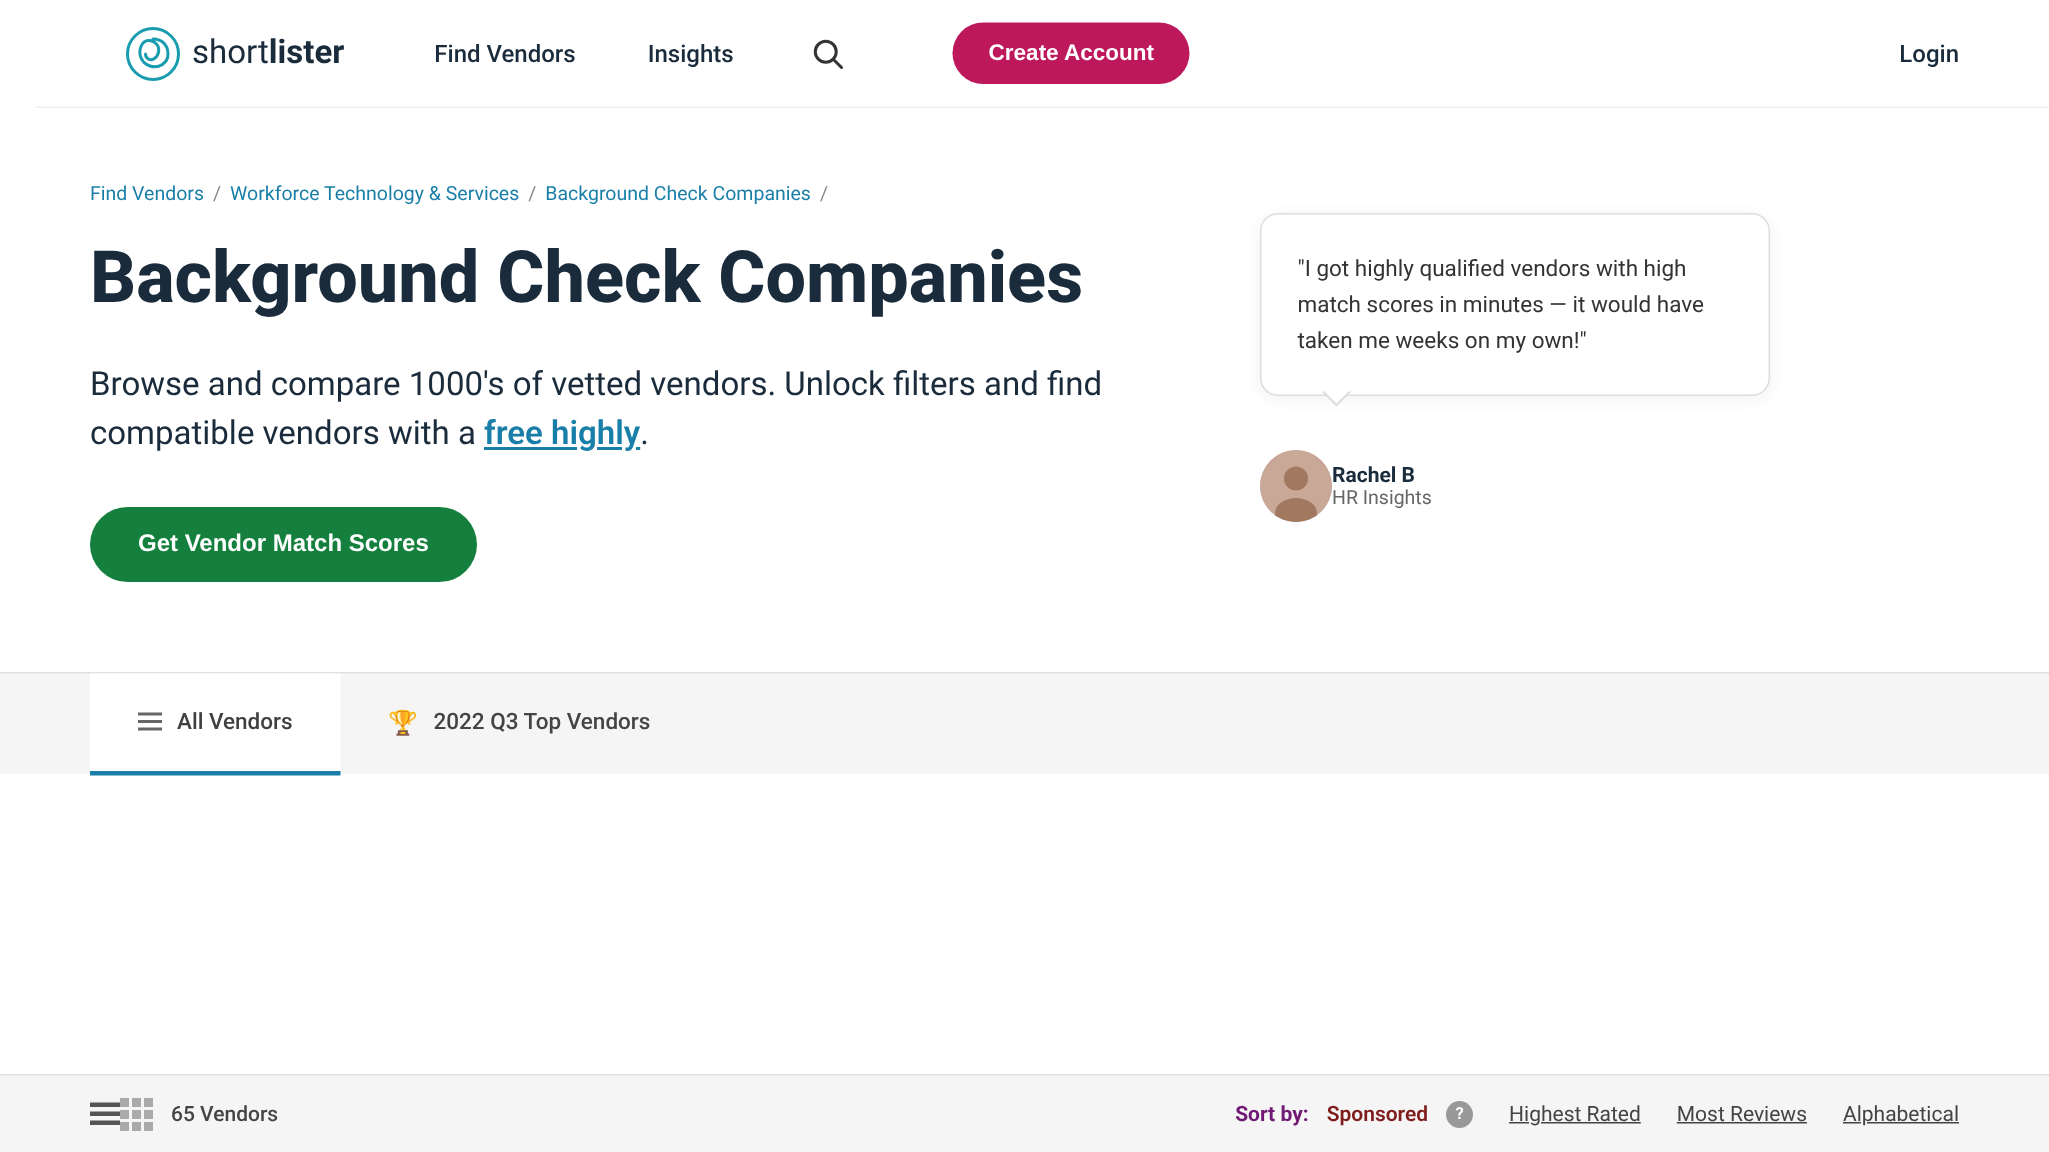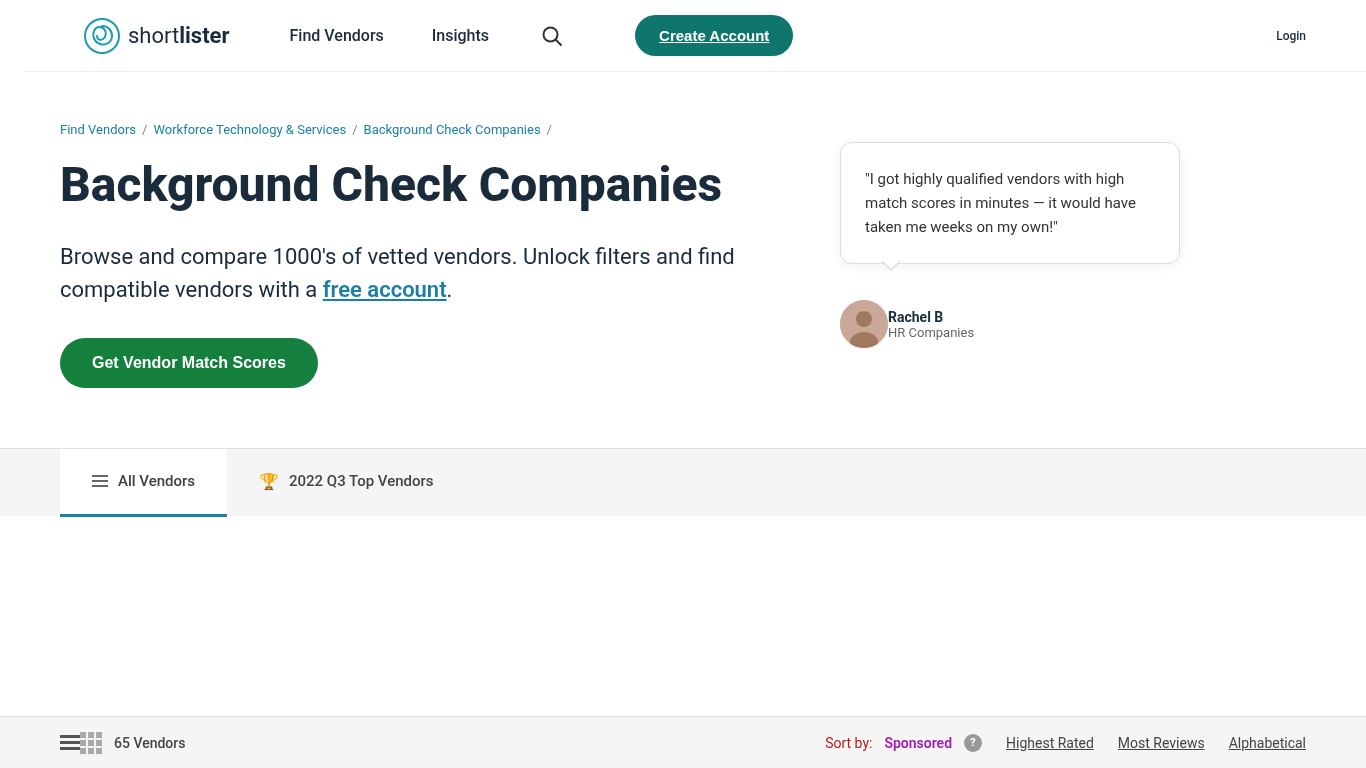--- a/index.html
+++ b/index.html
@@ -45,35 +45,34 @@
     }
     .search-icon-btn {
       background: none;
       border: none;
       cursor: pointer;
       display: flex;
       align-items: center;
       padding: 4px;
     }
     .create-account-btn {
-      background: #0f766e;
+      background: #be185d;
       color: #fff;
       border: none;
       border-radius: 30px;
       padding: 12px 24px;
       font-size: 15px;
       font-weight: 600;
       cursor: pointer;
       margin-left: 20px;
       white-space: nowrap;
-      text-decoration: underline;
     }
     .login-link {
       margin-left: auto;
-      font-size: 12px;
+      font-size: 16px;
       font-weight: 500;
       color: #1a2b3c;
       cursor: pointer;
       text-decoration: none;
     }
 
     
     .hero {
       padding: 50px 60px 60px;
       display: flex;
@@ -278,30 +277,30 @@
       font-weight: 500;
     }
     .sort-area {
       margin-left: auto;
       display: flex;
       align-items: center;
       gap: 12px;
       font-size: 14px;
     }
     .sort-label {
-      color: #b91c1c;
-      font-weight: 400;
+      color: #701a75;
+      font-weight: 700;
     }
     .sort-option {
       color: #1a7fa8;
       font-weight: 600;
       cursor: pointer;
       text-decoration: none;
     }
-    .sort-option.active { color: #a21caf; text-align: right; }
+    .sort-option.active { color: #7f1d1d; text-align: right; }
     .sort-option-plain {
       color: #444;
       cursor: pointer;
     }
     .sort-sep { color: #ccc; }
     .help-icon {
       display: inline-flex;
       align-items: center;
       justify-content: center;
       width: 18px;
@@ -357,42 +356,42 @@
       <span class="breadcrumb-sep">/</span>
       <a class="breadcrumb-link" href="#">Workforce Technology &amp; Services</a>
       <span class="breadcrumb-sep">/</span>
       <a class="breadcrumb-link" href="#">Background Check Companies</a>
       <span class="breadcrumb-sep">/</span>
     </nav>
 
     <h1 class="page-title">Background Check Companies</h1>
 
     <p class="hero-description">
-      <span>Browse and compare 1000's of vetted vendors. Unlock filters and find compatible vendors with a </span><a class="free-link" href="#">free account</a><span>.</span>
+      <span>Browse and compare 1000's of vetted vendors. Unlock filters and find compatible vendors with a </span><a class="free-link" href="#">free highly</a><span>.</span>
     </p>
 
     <button class="cta-btn">Get Vendor Match Scores</button>
   </div>
 
   <div class="testimonial-area">
     <div class="testimonial-card">
       <p class="testimonial-text">"I got highly qualified vendors with high match scores in minutes — it would have taken me weeks on my own!"</p>
     </div>
     <div class="testimonial-author">
       <div class="author-avatar">
 
         <svg width="48" height="48" viewBox="0 0 48 48" fill="none">
           <circle cx="24" cy="24" r="24" fill="#c9a898"></circle>
           <circle cx="24" cy="19" r="8" fill="#a0795f"></circle>
           <ellipse cx="24" cy="42" rx="14" ry="10" fill="#a0795f"></ellipse>
         </svg>
       </div>
       <div class="author-info">
         <div class="author-name">Rachel B</div>
-        <div class="author-title">HR Companies</div>
+        <div class="author-title">HR Insights</div>
       </div>
     </div>
   </div>
 </section>
 
 <div class="tabs-section">
   <div class="tab active">
     <div class="tab-icon-list">
       <span></span>
         <span></span>

